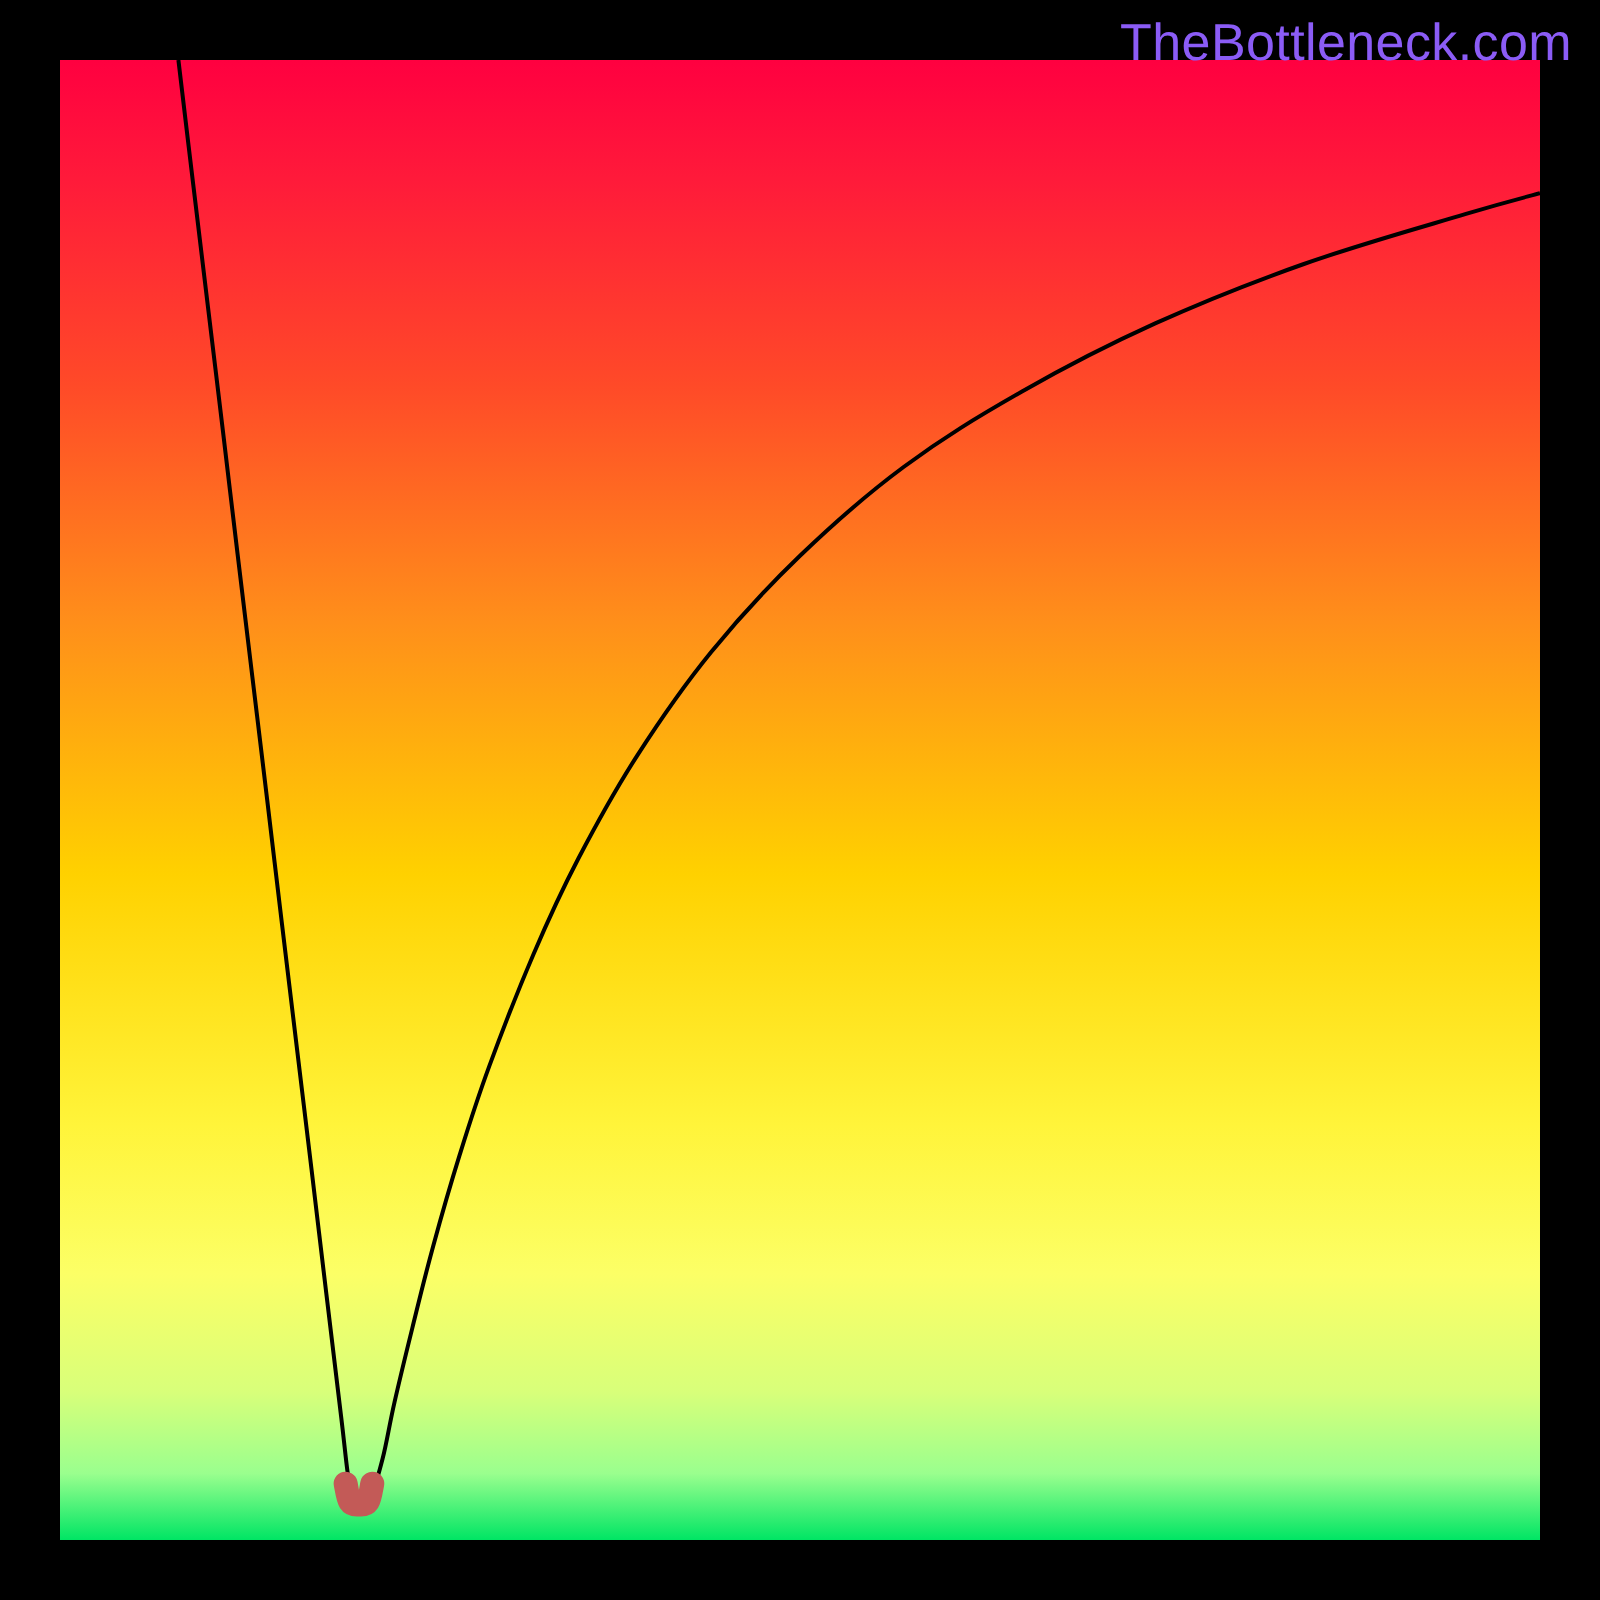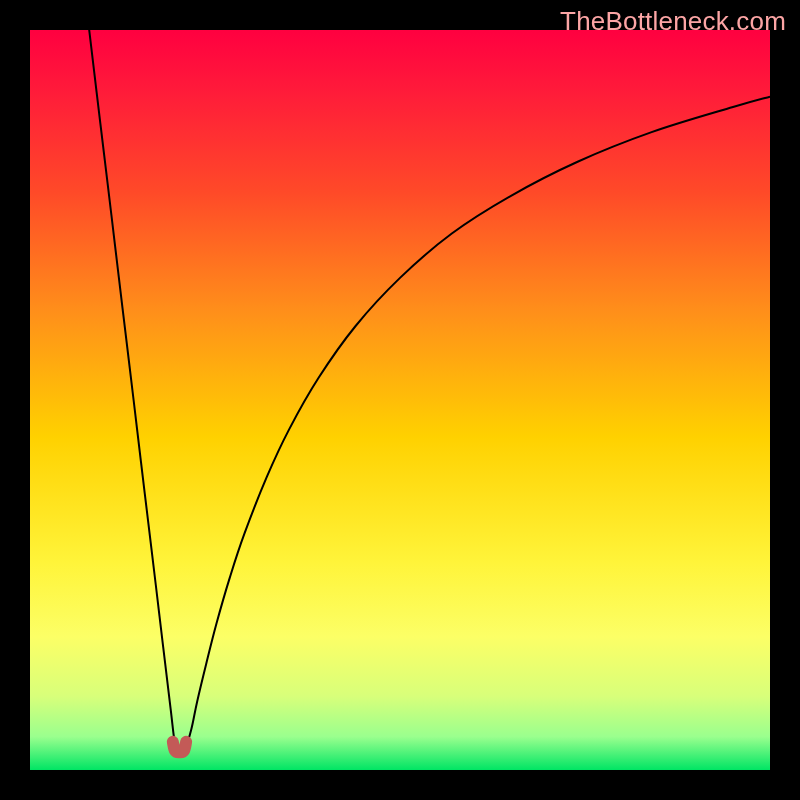--- a/index.html
+++ b/index.html
@@ -10,21 +10,21 @@
     height: 800px;
     background: #000;
   }
   .watermark {
     position: absolute;
     top: 6px;
     right: 14px;
     font-family: Arial, Helvetica, sans-serif;
     font-size: 26px;
     font-weight: 500;
-    color: #fca5a5;
+    color: #8b5cf6;
     letter-spacing: 0.2px;
     z-index: 10;
   }
   .plot-area {
     position: absolute;
     left: 30px;
     top: 30px;
     width: 740px;
     height: 740px;
     overflow: hidden;

